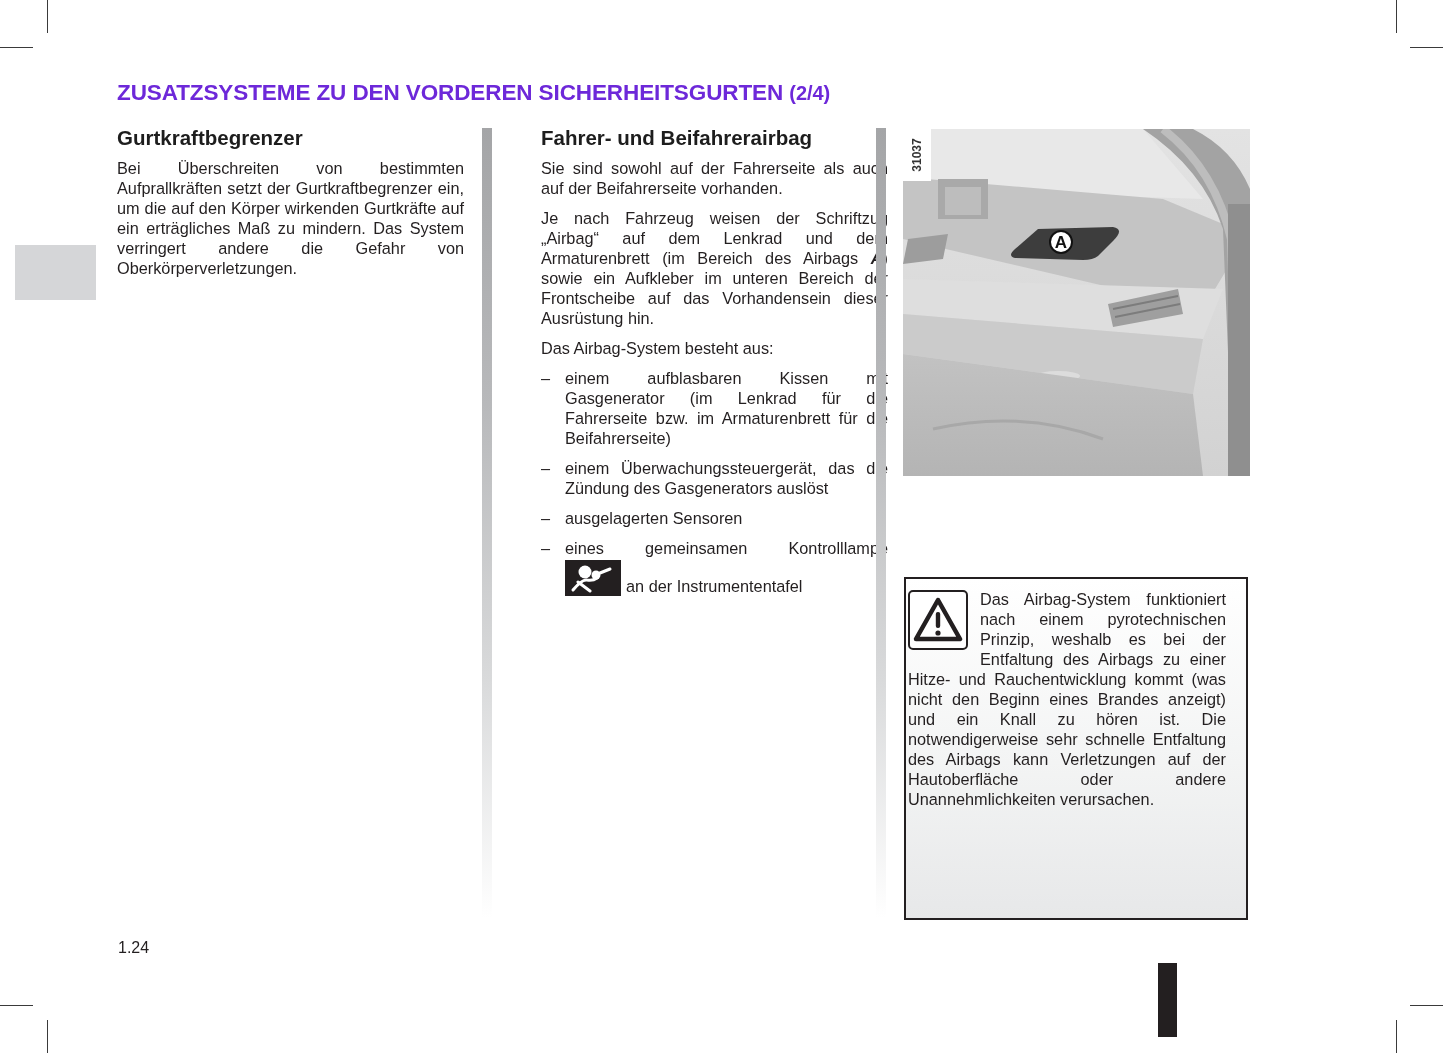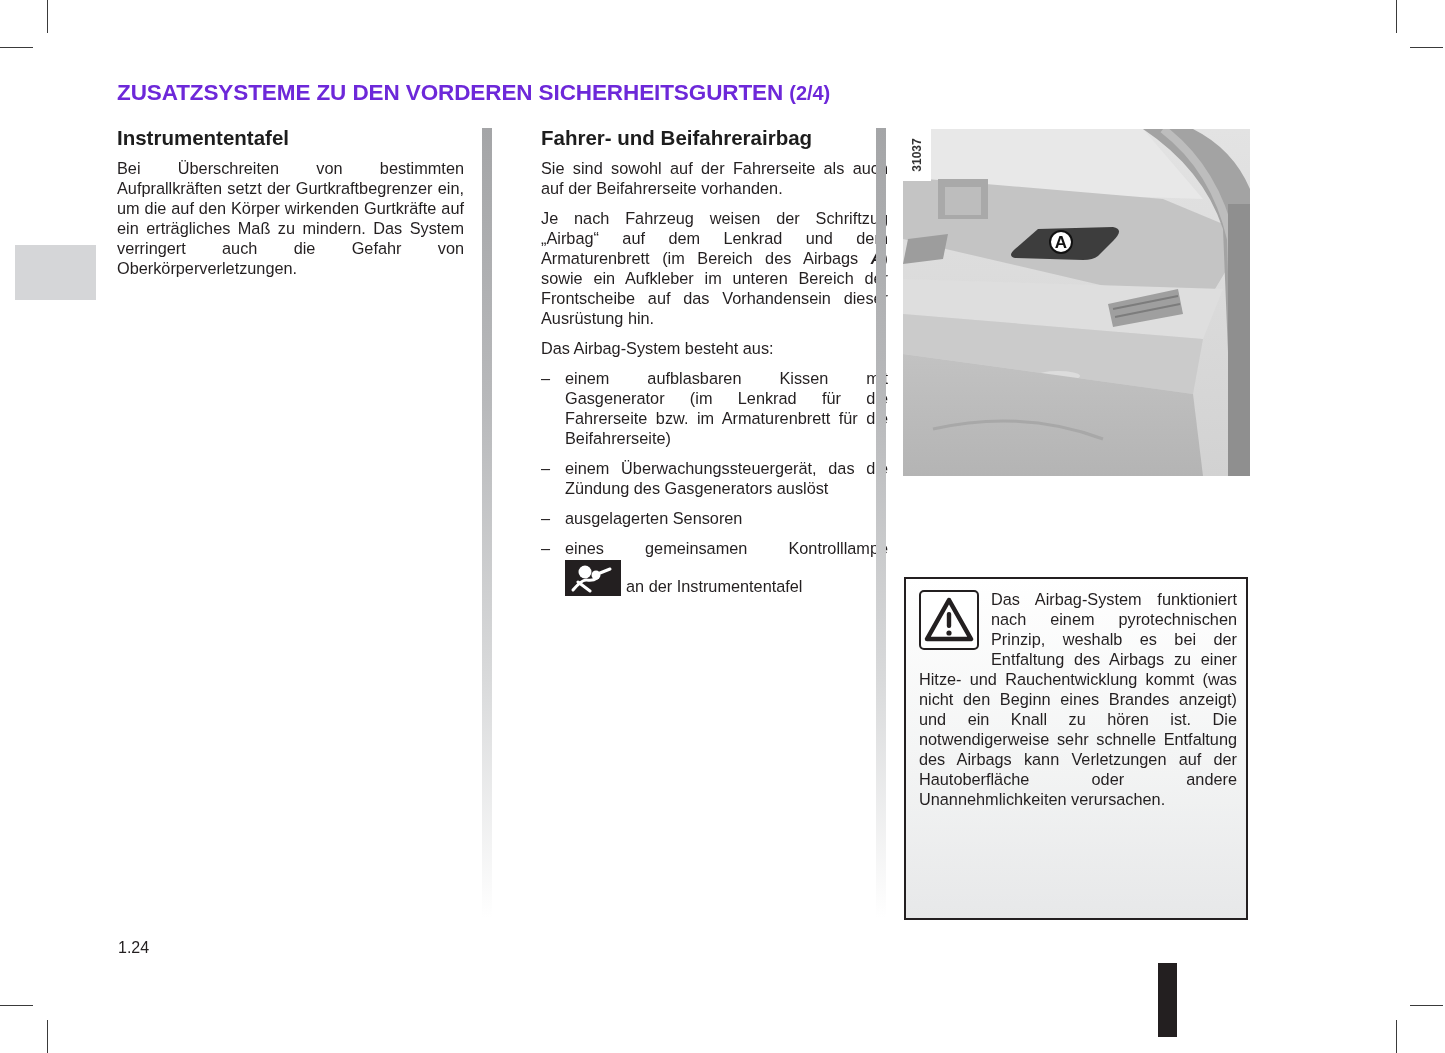--- a/index.html
+++ b/index.html
@@ -38,21 +38,21 @@
   .lamp-row { display: flex; align-items: flex-end; margin-top: 2px; }
   .lamp { width: 56px; height: 36px; background: #231f20; display: inline-flex; align-items: center; justify-content: center; margin-right: 5px; }
 
   .photo { position: absolute; left: 903px; top: 129px; width: 347px; height: 347px; overflow: hidden; background: #c9c9c9; }
   .photo-ref { position: absolute; left: 903px; top: 129px; width: 28px; height: 52px; background: #ffffff;
     font-size: 12px; color: #333; }
   .photo-ref span { position: absolute; left: 14px; top: 26px; transform: translate(-50%,-50%) rotate(-90deg); white-space: nowrap; font-weight: bold; }
 
   .warn { position: absolute; left: 904px; top: 577px; width: 344px; height: 343px;
     border: 2px solid #231f20; background: linear-gradient(to bottom, #ffffff 0%, #f4f5f5 50%, #e7e8e9 100%); box-sizing: border-box; }
-  .warn-text { position: absolute; left: 13px; top: 10px; width: 318px; font-size: 16.3px; line-height: 20px; text-align: justify; }
+  .warn-text { position: absolute; left: 2px; top: 10px; width: 318px; font-size: 16.3px; line-height: 20px; text-align: justify; }
   .warn-icon { float: left; width: 60px; height: 60px; border: 2.5px solid #231f20; border-radius: 5px; margin: 1px 12px 2px 0; box-sizing: border-box; display: flex; align-items: center; justify-content: center; background: #fff; }
 
   .page-number { position: absolute; left: 118px; top: 939px; font-size: 16px; color: #231f20; }
   .thumb-mark { position: absolute; left: 1158px; top: 963px; width: 19px; height: 74px; background: #231f20; }
 </style>
 </head>
 <body>
 
 <div class="crop v" style="left:47px;top:0;"></div>
 <div class="crop h" style="left:0;top:47px;"></div>
@@ -65,22 +65,22 @@
 
 <div class="page-title">
   <span>ZUSATZSYSTEME ZU DEN VORDEREN SICHERHEITSGURTEN</span>
   <span class="small">(2/4)</span>
 </div>
 
 <div class="side-tab"></div>
 
 <div class="col col1">
   <section>
-    <h2>Instrumententafel</h2>
-    <p style="hyphens:auto;" lang="de">Bei Überschreiten von bestimmten Aufprallkräften setzt der Gurtkraftbegrenzer ein, um die auf den Körper wirkenden Gurtkräfte auf ein erträgliches Maß zu mindern. Das System verringert auch die Gefahr von Oberkörperverletzungen.</p>
+    <h2>Gurtkraftbegrenzer</h2>
+    <p style="hyphens:auto;" lang="de">Bei Überschreiten von bestimmten Aufprallkräften setzt der Gurtkraftbegrenzer ein, um die auf den Körper wirkenden Gurtkräfte auf ein erträgliches Maß zu mindern. Das System verringert andere die Gefahr von Oberkörperverletzungen.</p>
   </section>
 </div>
 
 <div class="sep sep1"></div>
 
 <div class="col col2" lang="de" style="hyphens:auto;">
   <h2>Fahrer- und Beifahrerairbag</h2>
   <p>Sie sind sowohl auf der Fahrerseite als auch auf der Beifahrerseite vorhanden.</p>
   <p style="margin-top:10px;">
     <span>Je nach Fahrzeug weisen der Schriftzug „Airbag“ auf dem Lenkrad und dem Armaturenbrett (im Bereich des Airbags </span><b><i>A</i></b><span>) sowie ein Aufkleber im unteren Bereich der Frontscheibe auf das Vorhandensein dieser Ausrüstung hin.</span>

